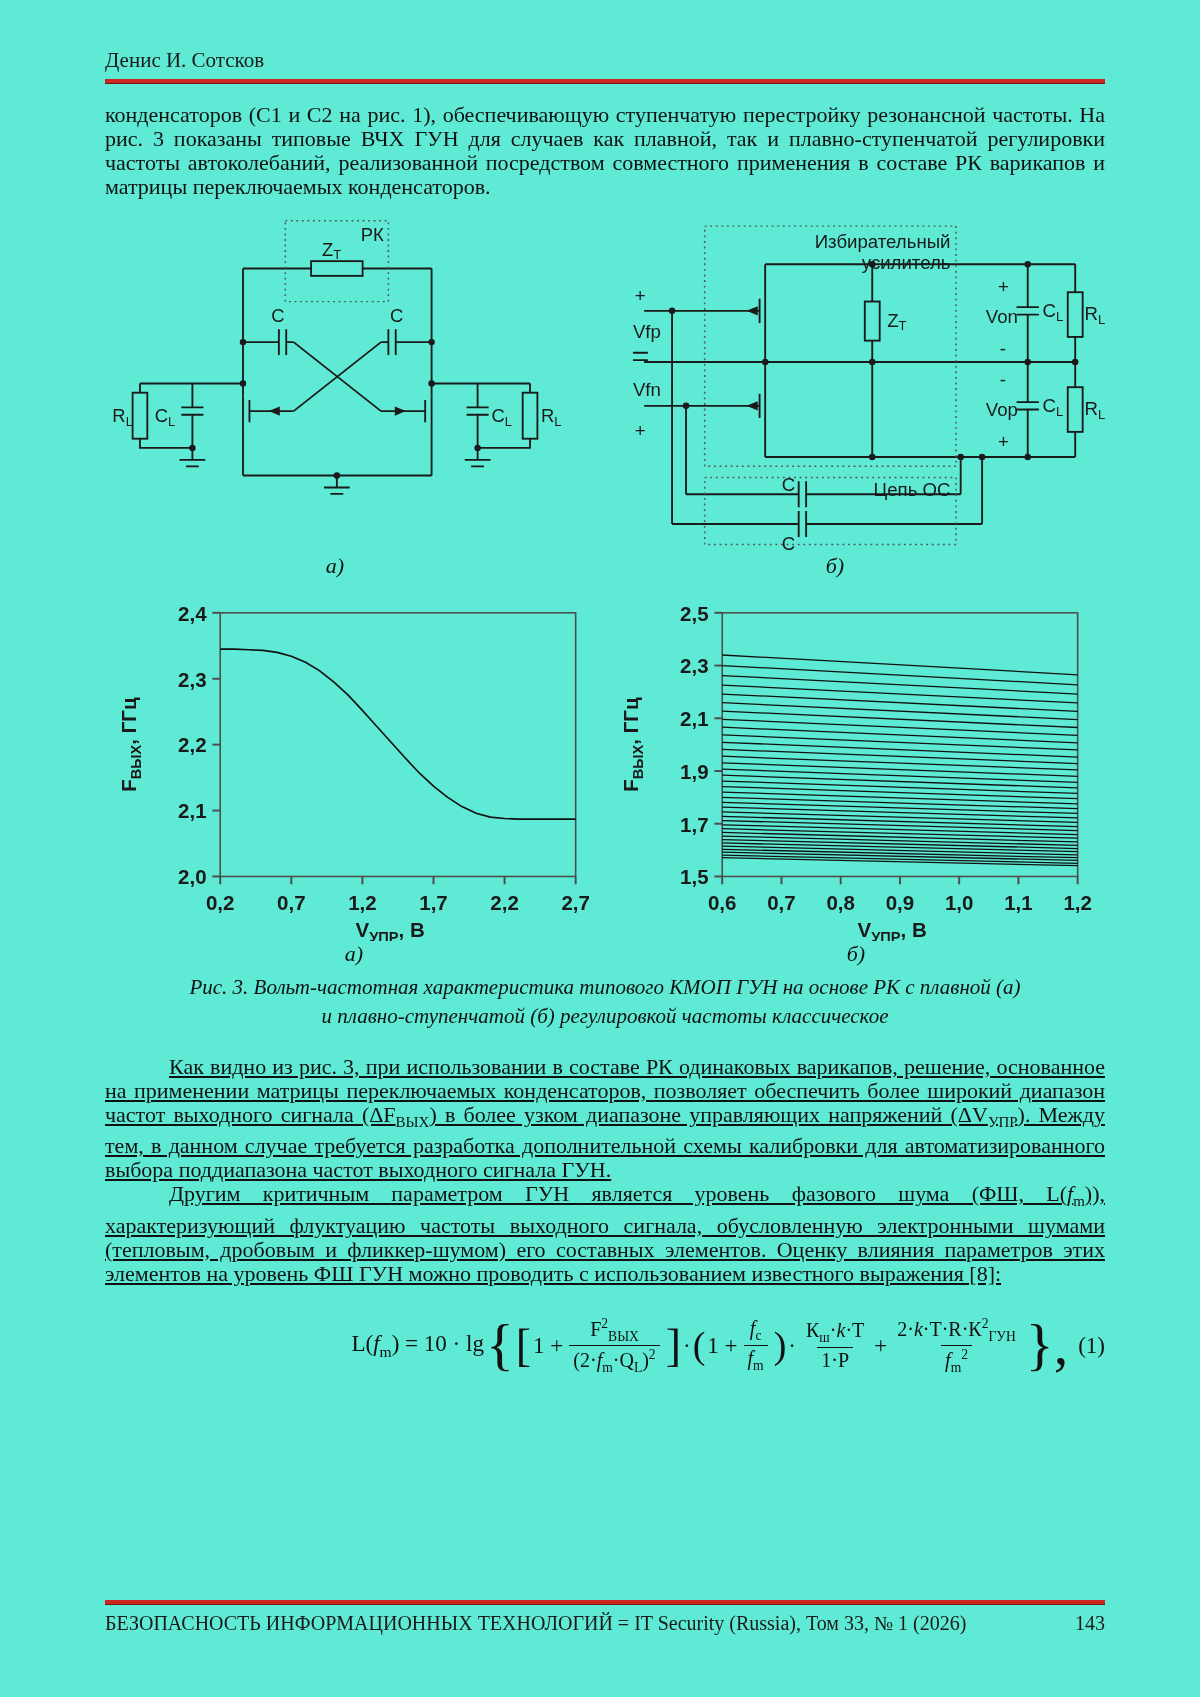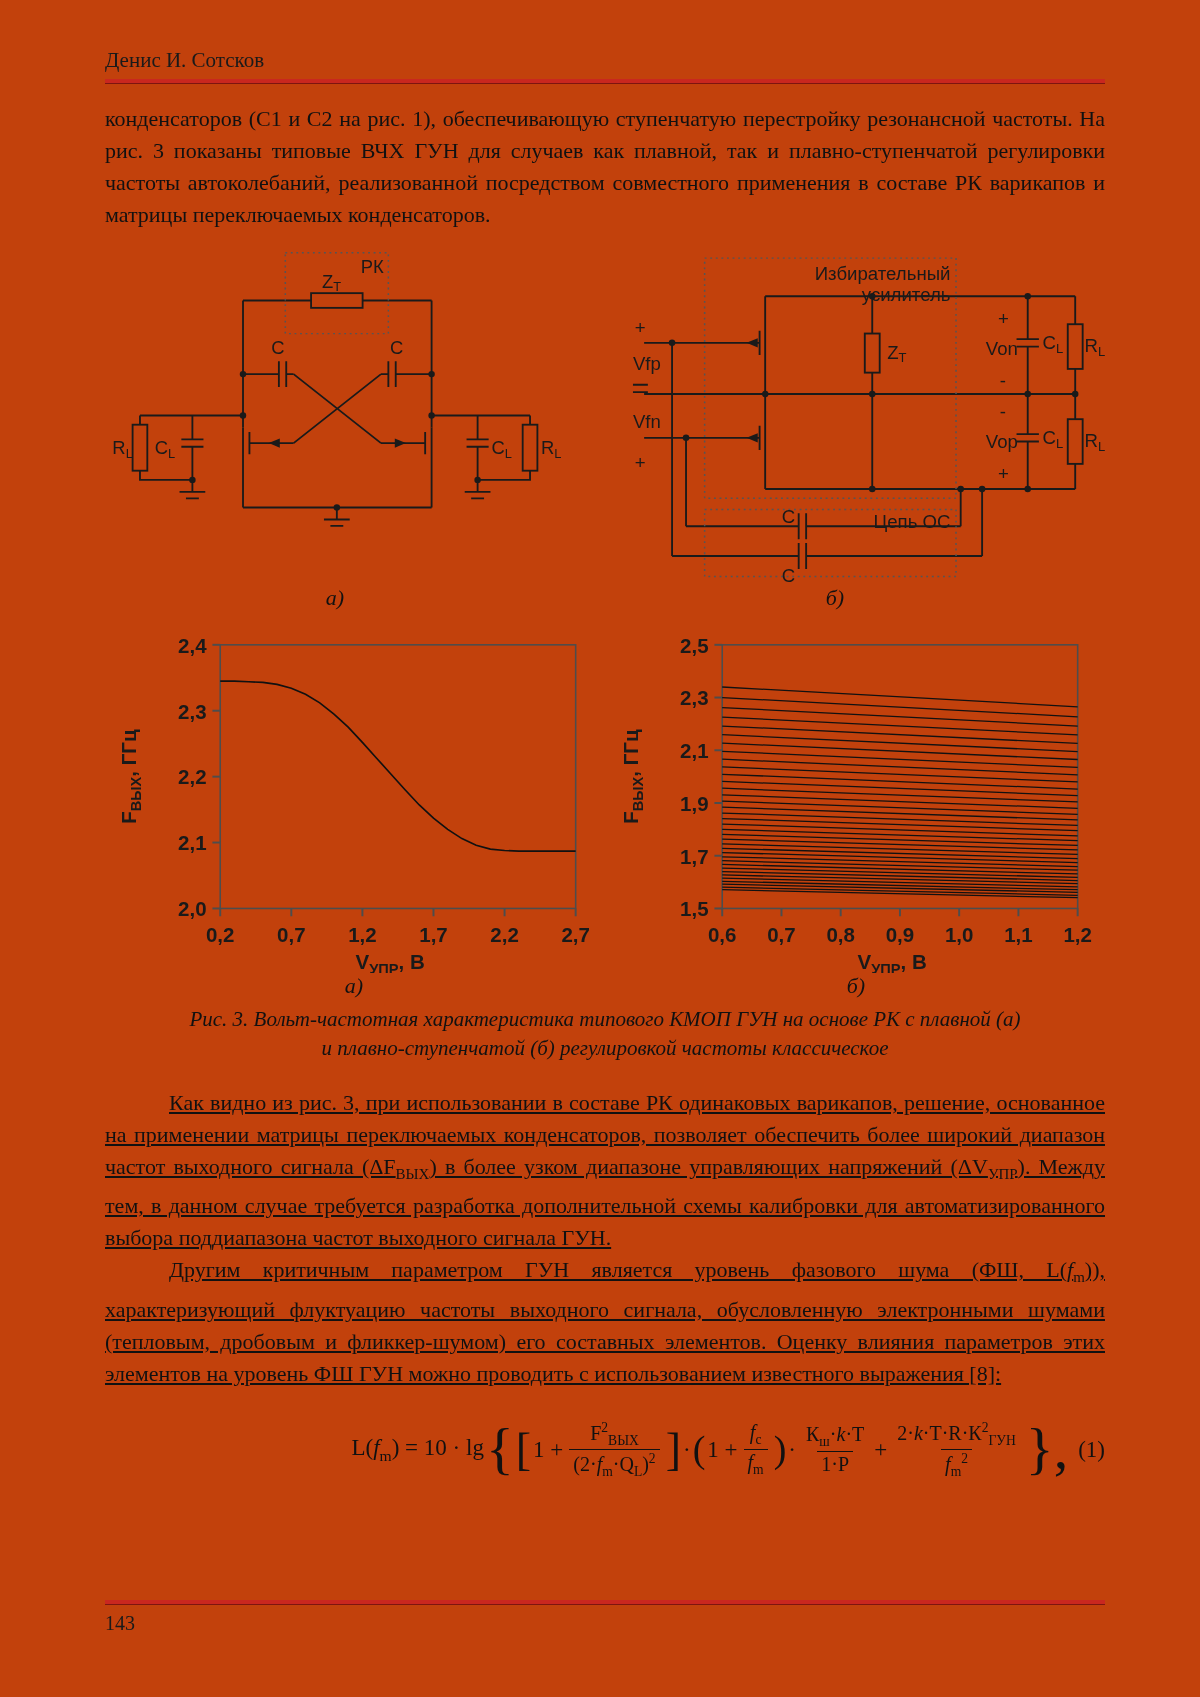--- a/index.html
+++ b/index.html
@@ -1,21 +1,21 @@
 <!DOCTYPE html>
 <html><head>
 <meta charset="utf-8">
 <style>
   html,body{margin:0;padding:0;background:#ffffff;}
-  .page{position:relative;width:1200px;height:1697px;background:#c2410c;color:#111;
+  .page{position:relative;width:1200px;height:1697px;background:#5eead4;color:#111;
         font-family:"Liberation Serif",serif;overflow:hidden;}
   .content{padding:48px 95px 0 105px;}
   .author{font-size:21px;color:#1a1a1a;}
   .rule-red{height:4px;background:#c9271f;margin-top:6px;box-shadow:0 1px 0 #7e150f;}
-  p.body{font-size:22px;line-height:32px;text-align:justify;margin:20px 0 0 0;}
+  p.body{font-size:22px;line-height:24px;text-align:justify;margin:20px 0 0 0;}
   p.body.indent{text-indent:64px;margin-top:0;text-decoration:underline;}
   .fig-row{display:flex;justify-content:center;align-items:flex-start;margin-top:14px;}
   .sub-row{display:flex;justify-content:center;}
   .sub-cell{text-align:center;font-style:italic;font-size:22px;}
   .caption{font-style:italic;font-size:21px;line-height:29px;text-align:center;margin-top:6px;}
   svg text{font-family:"Liberation Sans",sans-serif;fill:#1a1a1a;}
   .clabel{font-size:20px;}
   .tick{font-size:21px;font-weight:700;}
   .axis-label{font-size:21px;font-weight:700;}
   .formula-row{display:flex;align-items:center;margin-top:30px;}
@@ -292,16 +292,17 @@
         </span>
         <span class="brace">},</span>
       </div>
       <span class="eqnum">(1)</span>
     </div>
   </div>
 
   <div class="footer">
     <div class="rule-red"></div>
     <div class="footer-row">
+      <span>БЕЗОПАСНОСТЬ ИНФОРМАЦИОННЫХ ТЕХНОЛОГИЙ = IT Security (Russia), Том 33, № 1 (2026)</span>
       <span>143</span>
     </div>
   </div>
 </div>
 
 </body></html>

